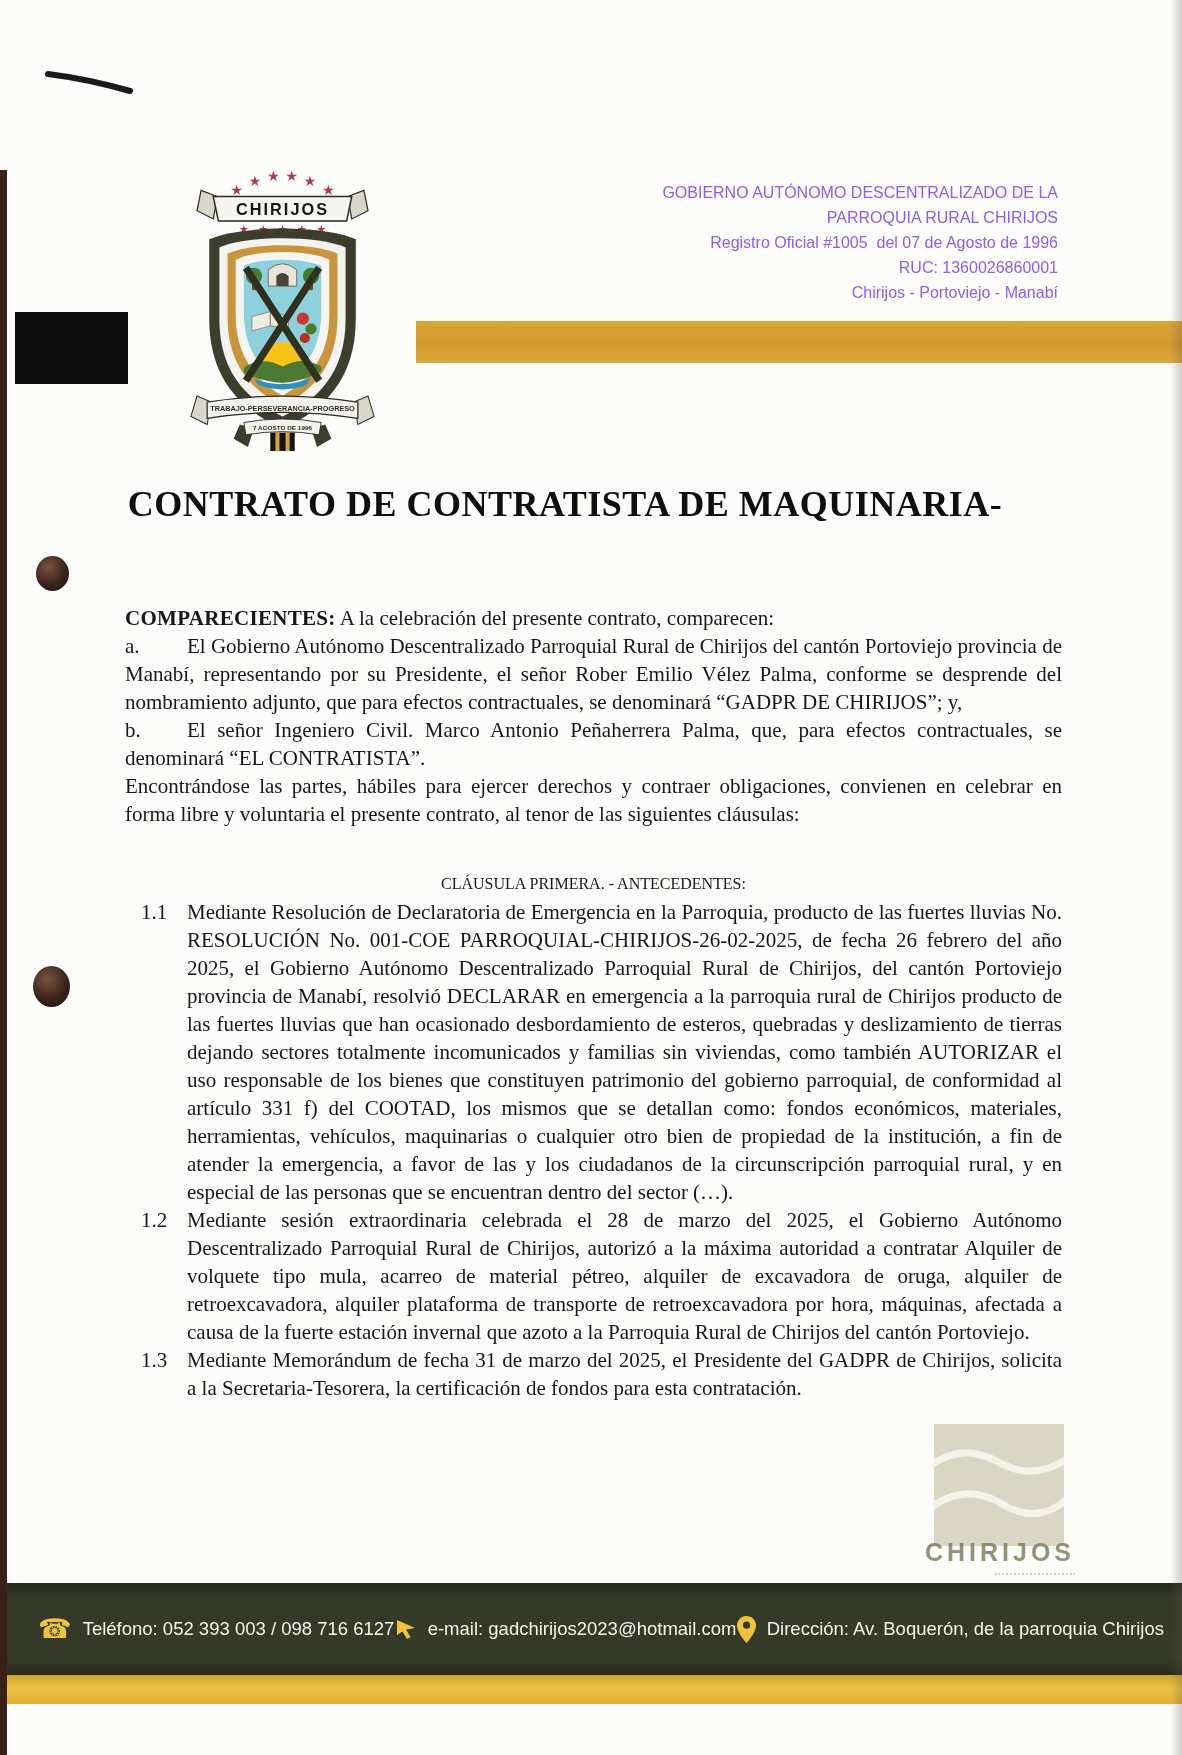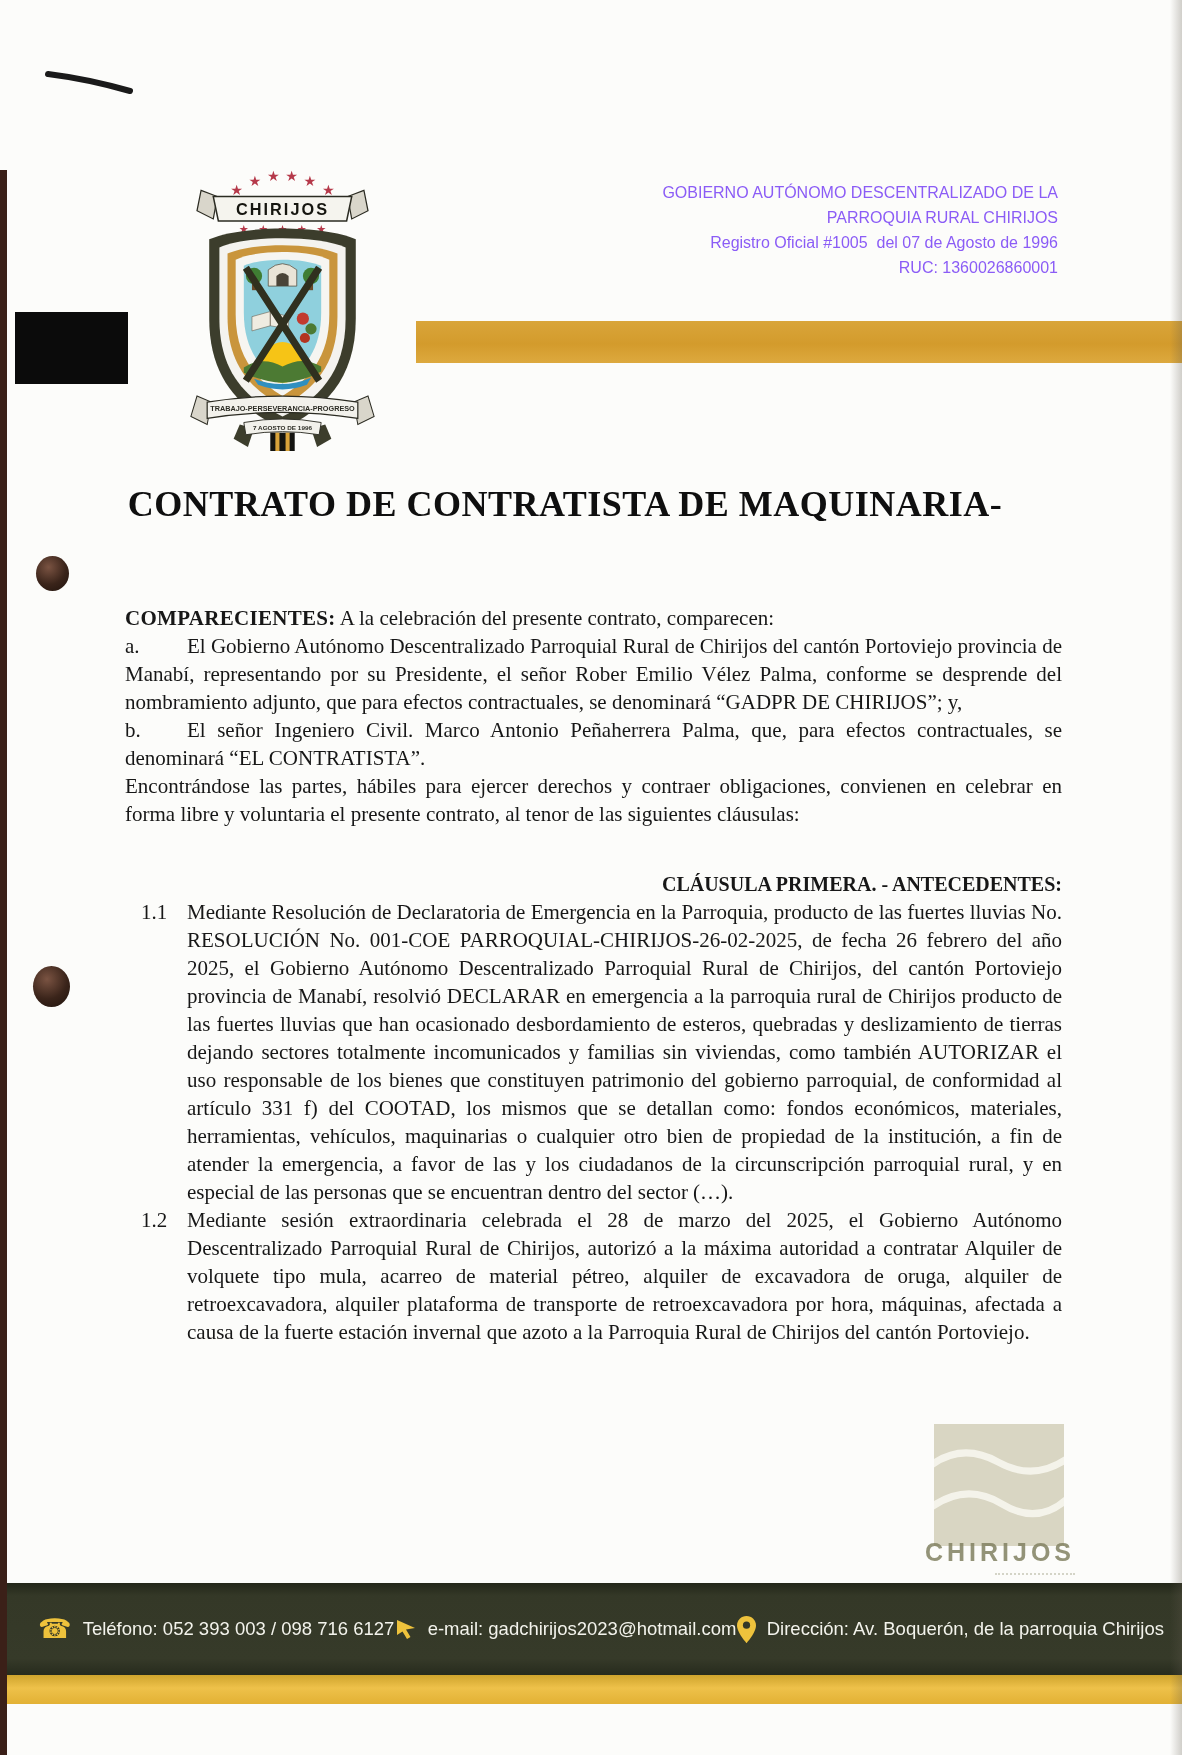--- a/index.html
+++ b/index.html
@@ -28,21 +28,21 @@
   
   .doc-title{position:absolute;left:125px;top:480px;width:880px;text-align:center;z-index:2;
              font-weight:bold;font-size:36px;line-height:49px;color:#0f0f0f;letter-spacing:0.5px;}
 
   
   .body-text{position:absolute;left:125px;top:604px;width:937px;z-index:4;
              font-size:21px;line-height:28px;color:#171717;text-align:justify;}
   .body-text p{margin:0;}
   .h-comp{font-weight:bold;font-size:21px;letter-spacing:0.3px;}
   .li-marker{display:inline-block;width:62px;}
-  .clausula{margin-top:42px !important;font-weight:bold;font-size:20px;text-align:right;}
+  .clausula{margin-top:42px !important;font-weight:normal;font-size:16px;text-align:center;}
   .clause{position:relative;padding-left:62px;}
   .clause .num{position:absolute;left:16px;top:0;}
 
   
   .stamp{position:absolute;left:934px;top:1424px;width:130px;height:122px;z-index:5;
          background:#c6c1a4;opacity:0.62;mix-blend-mode:multiply;}
   .stamp svg{display:block;}
   .wm-text{position:absolute;left:918px;top:1538px;width:164px;text-align:center;z-index:5;
            font-family:"Liberation Sans",sans-serif;font-weight:bold;font-size:25px;
            letter-spacing:4px;color:rgba(128,128,96,0.85);}
@@ -130,20 +130,21 @@
     <rect x="88" y="262" width="24" height="18" fill="#141410"></rect>
     <rect x="93" y="262" width="4" height="18" fill="#d9a33a"></rect>
     <rect x="103" y="262" width="4" height="18" fill="#d9a33a"></rect>
   </svg>
 
   <div class="letterhead">
     <div class="lh-line">GOBIERNO AUTÓNOMO DESCENTRALIZADO DE LA</div>
     <div class="lh-line">PARROQUIA RURAL CHIRIJOS</div>
     <div class="lh-line">Registro Oficial #1005  del 07 de Agosto de 1996</div>
     <div class="lh-line">RUC: 1360026860001</div>
+    <div class="lh-line">Chirijos - Portoviejo - Manabí</div>
   </div>
 
   <div class="gold-band"></div>
 
   <div class="doc-title">
     <div>CONTRATO DE CONTRATISTA DE MAQUINARIA-</div>
   </div>
 
   <div class="stamp">
     <svg width="130" height="122" viewBox="0 0 130 122">
@@ -155,20 +156,21 @@
   <div class="wm-sub"></div>
 
   <div class="body-text">
     <p><span class="h-comp">COMPARECIENTES:</span><span> A la celebración del presente contrato, comparecen:</span></p>
     <p><span class="li-marker">a.</span><span>El Gobierno Autónomo Descentralizado Parroquial Rural de Chirijos del cantón Portoviejo provincia de Manabí, representando por su Presidente, el señor Rober Emilio Vélez Palma, conforme se desprende del nombramiento adjunto, que para efectos contractuales, se denominará “GADPR DE CHIRIJOS”; y,</span></p>
     <p><span class="li-marker">b.</span><span>El señor Ingeniero Civil. Marco Antonio Peñaherrera Palma, que, para efectos contractuales, se denominará “EL CONTRATISTA”.</span></p>
     <p>Encontrándose las partes, hábiles para ejercer derechos y contraer obligaciones, convienen en celebrar en forma libre y voluntaria el presente contrato, al tenor de las siguientes cláusulas:</p>
     <p class="clausula">CLÁUSULA PRIMERA. - ANTECEDENTES:</p>
     <p class="clause"><span class="num">1.1</span><span>Mediante Resolución de Declaratoria de Emergencia en la Parroquia, producto de las fuertes lluvias No. RESOLUCIÓN No. 001-COE PARROQUIAL-CHIRIJOS-26-02-2025, de fecha 26 febrero del año 2025, el Gobierno Autónomo Descentralizado Parroquial Rural de Chirijos, del cantón Portoviejo provincia de Manabí, resolvió DECLARAR en emergencia a la parroquia rural de Chirijos producto de las fuertes lluvias que han ocasionado desbordamiento de esteros, quebradas y deslizamiento de tierras dejando sectores totalmente incomunicados y familias sin viviendas, como también AUTORIZAR el uso responsable de los bienes que constituyen patrimonio del gobierno parroquial, de conformidad al artículo 331 f) del COOTAD, los mismos que se detallan como: fondos económicos, materiales, herramientas, vehículos, maquinarias o cualquier otro bien de propiedad de la institución, a fin de atender la emergencia, a favor de las y los ciudadanos de la circunscripción parroquial rural, y en especial de las personas que se encuentran dentro del sector (…).</span></p>
     <p class="clause"><span class="num">1.2</span><span>Mediante sesión extraordinaria celebrada el 28 de marzo del 2025, el Gobierno Autónomo Descentralizado Parroquial Rural de Chirijos, autorizó a la máxima autoridad a contratar Alquiler de volquete tipo mula, acarreo de material pétreo, alquiler de excavadora de oruga, alquiler de retroexcavadora, alquiler plataforma de transporte de retroexcavadora por hora, máquinas, afectada a causa de la fuerte estación invernal que azoto a la Parroquia Rural de Chirijos del cantón Portoviejo.</span></p>
+    <p class="clause"><span class="num">1.3</span><span>Mediante Memorándum de fecha 31 de marzo del 2025, el Presidente del GADPR de Chirijos, solicita a la Secretaria-Tesorera, la certificación de fondos para esta contratación.</span></p>
   </div>
 
   <div class="footer-dark">
     <div class="f-group">
       <span class="f-phone-glyph">☎</span>
       <span>Teléfono: 052 393 003 / 098 716 6127</span>
     </div>
     <div class="f-group">
       <svg width="22" height="22" viewBox="0 0 22 22">
         <polygon points="2,2 20,10 11,11.5 15.5,19 12,21 7.5,13.5 2,17" fill="#eec23c"></polygon>

